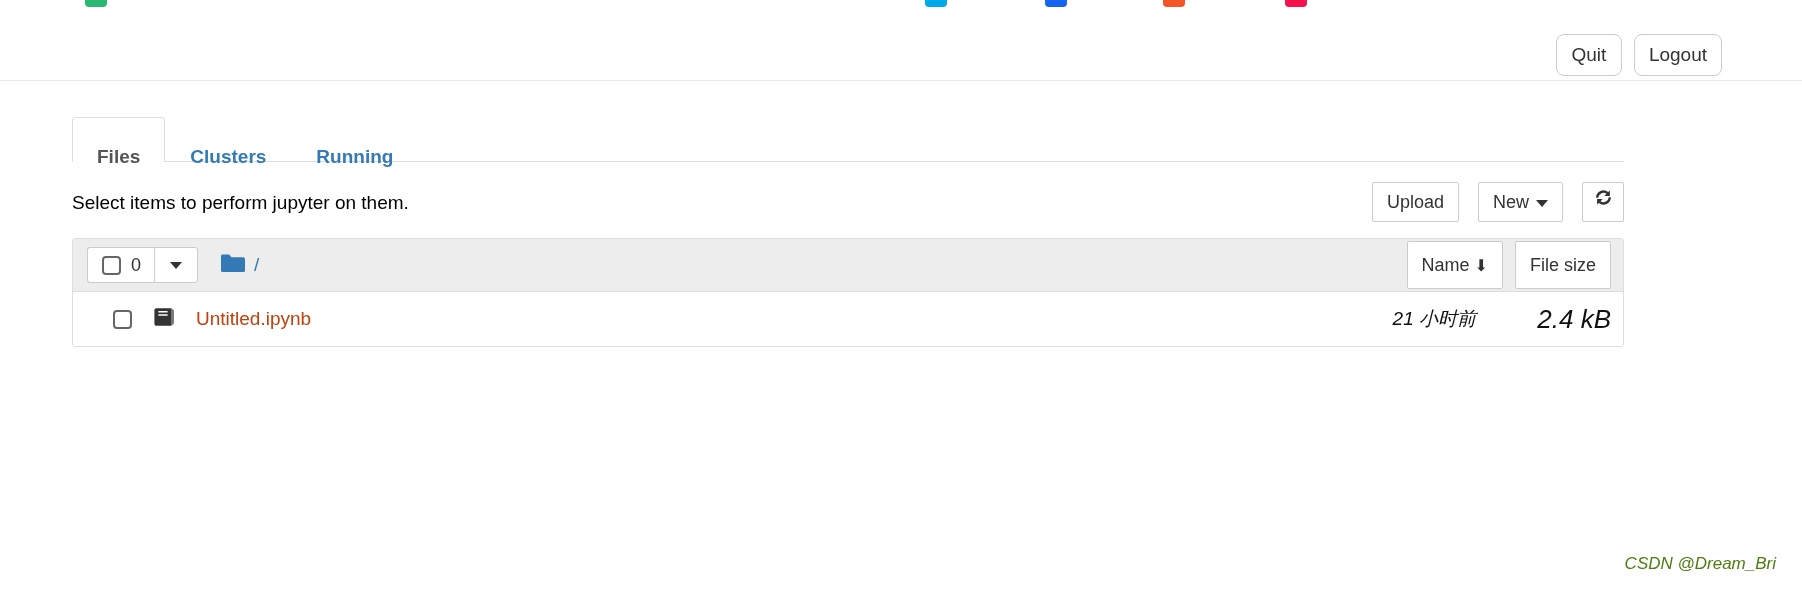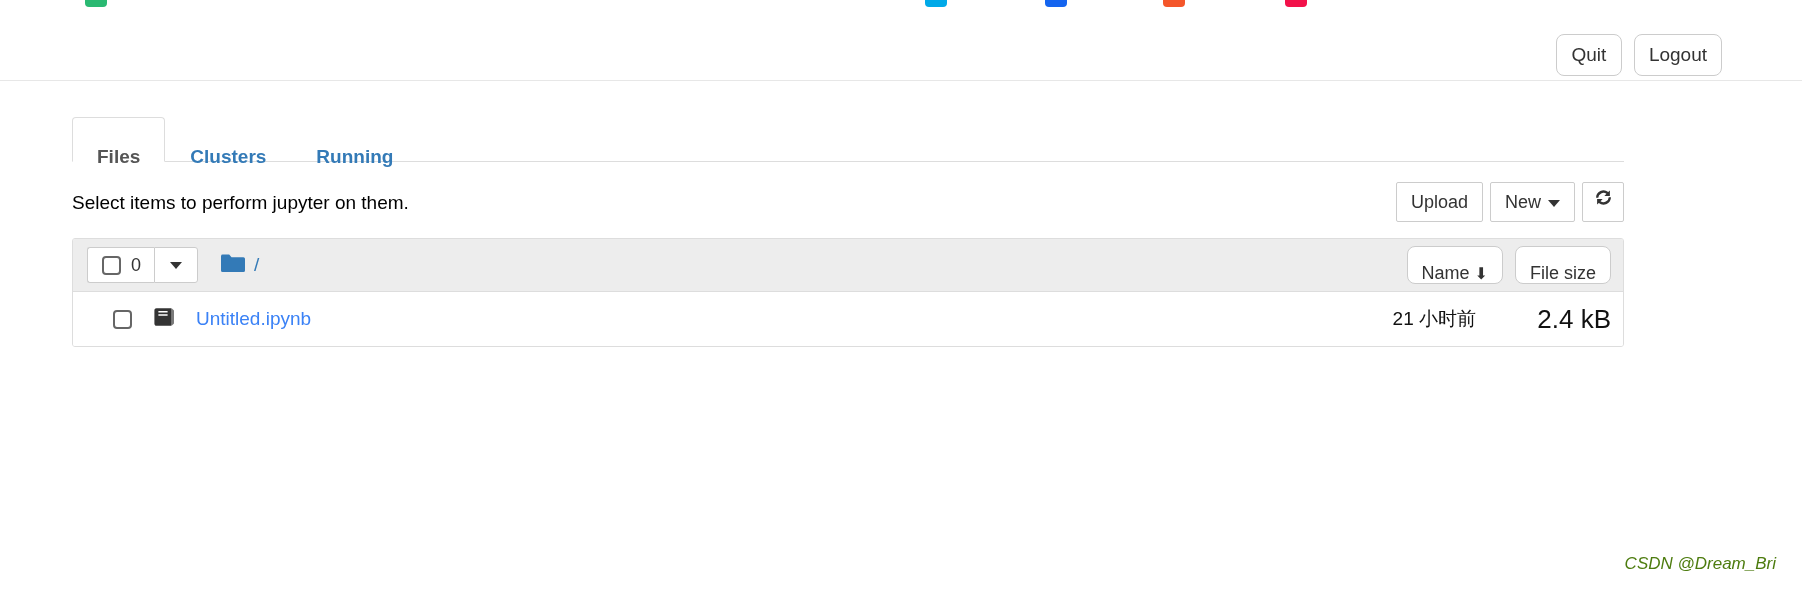--- a/index.html
+++ b/index.html
@@ -134,21 +134,21 @@
   .select-hint {
     position: absolute;
     left: 0; top: 10px;
     font-size: 19px;
     color: #000;
   }
   .tool-btns {
     position: absolute;
     right: 0; top: 0;
     display: flex;
-    gap: 7px;
+    gap: 19px;
   }
   .tool-btn {
     height: 40px;
     line-height: 38px;
     padding: 0 14px;
     box-sizing: border-box;
     font-size: 18px;
     color: #333;
     background: #fff;
     border: 1px solid #cccccc;
@@ -246,29 +246,29 @@
     cursor: pointer;
   }
   .sort-btns {
     position: absolute;
     right: 12px;
     display: flex;
     gap: 12px;
     align-items: center;
   }
   .sort-btn {
-    height: 38px;
+    height: 48px;
     line-height: 36px;
-    padding: 8px 14px;
+    padding: 0 14px;
     box-sizing: border-box;
     font-size: 18px;
     color: #333;
     background: #fff;
     border: 1px solid #cccccc;
-    border-radius: 8px;
+    border-radius: 2px;
     cursor: pointer;
     white-space: nowrap;
     font-family: "Liberation Sans", sans-serif;
   }
   .sort-arrow {
     font-size: 16px;
     margin-left: 5px;
   }
 
   .list-row {
@@ -281,28 +281,29 @@
     box-sizing: border-box;
   }
   .row-left {
     display: flex;
     align-items: center;
     gap: 20px;
     margin-left: 26px;
   }
   .file-name {
     font-size: 19px;
-    color: #3b82f6;
+    color: #c2410c;
     cursor: pointer;
   }
   .row-meta {
     position: absolute;
     right: 12px;
     display: flex;
     align-items: center;
+    font-style: italic;
   }
   .modified {
     font-size: 19px;
     color: #111;
     width: 210px;
     text-align: right;
   }
   .filesize {
     font-size: 26px;
     color: #111;

